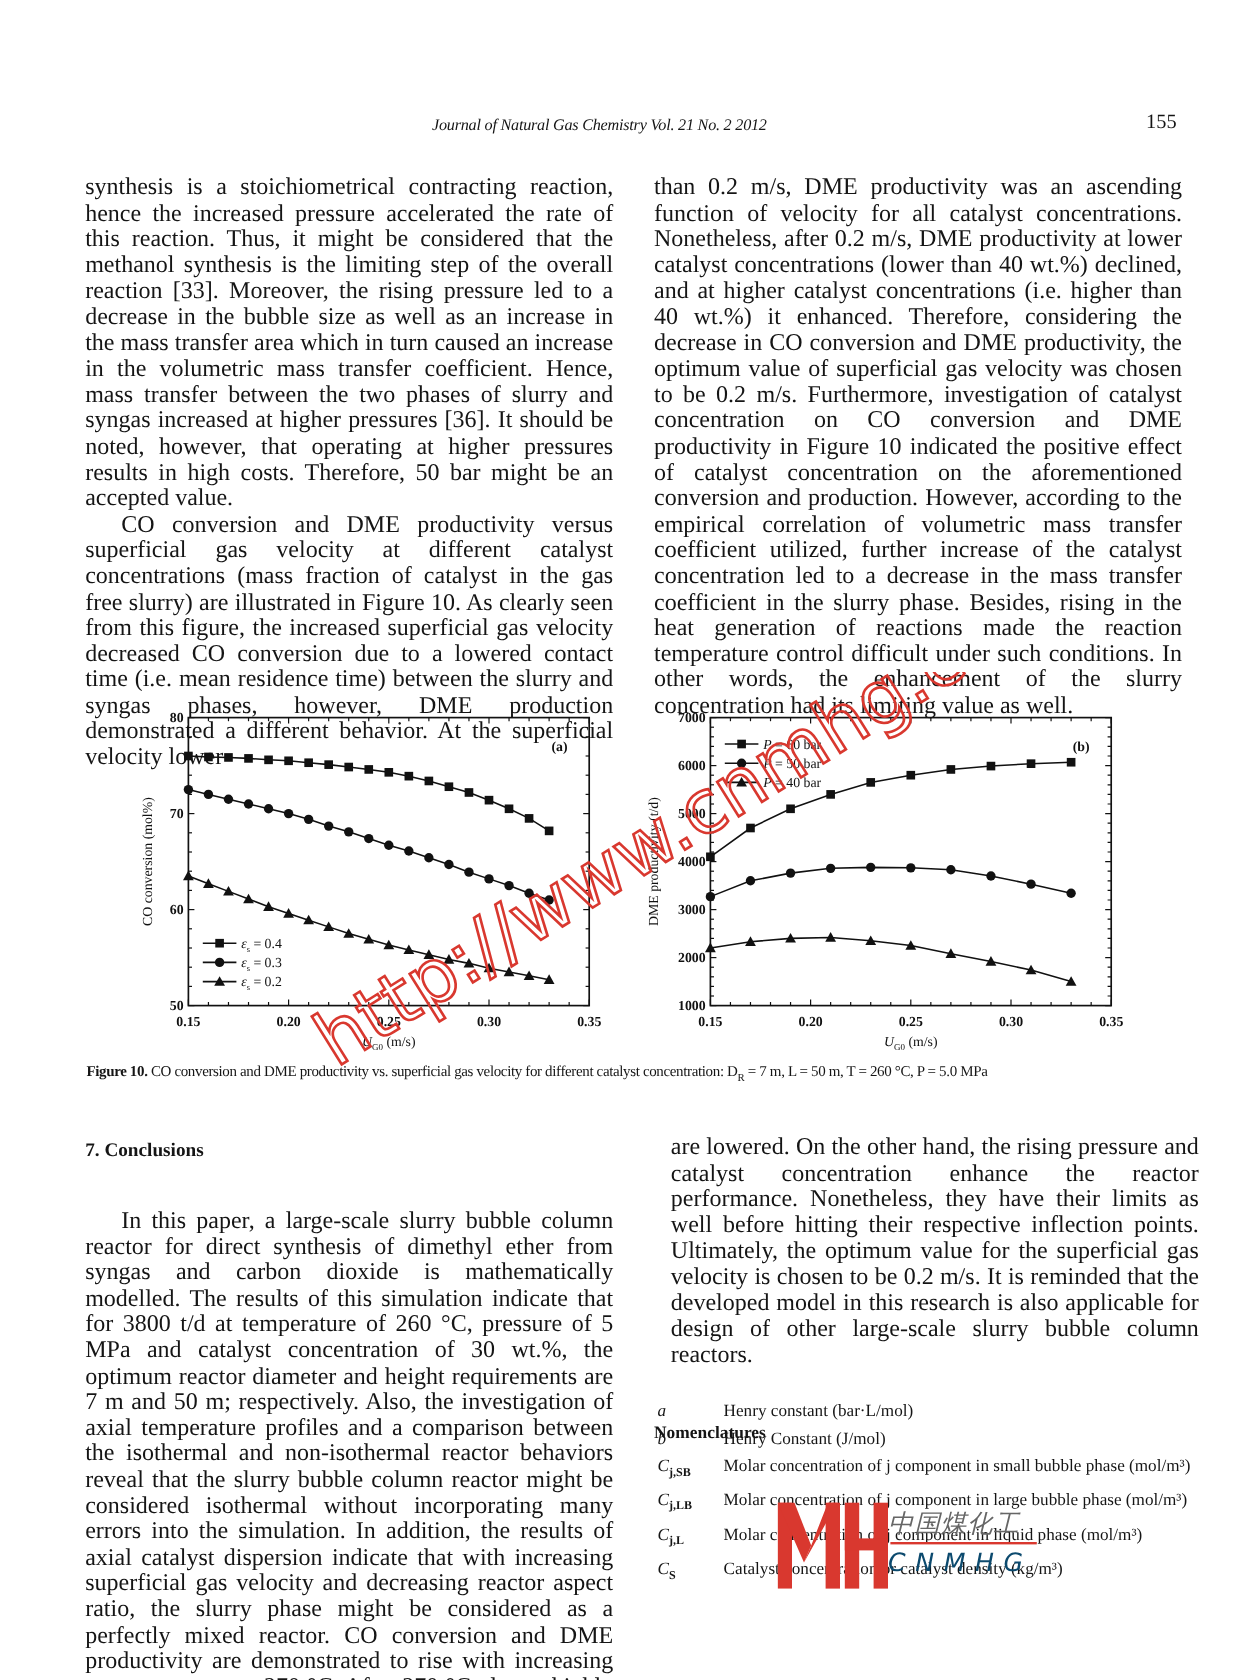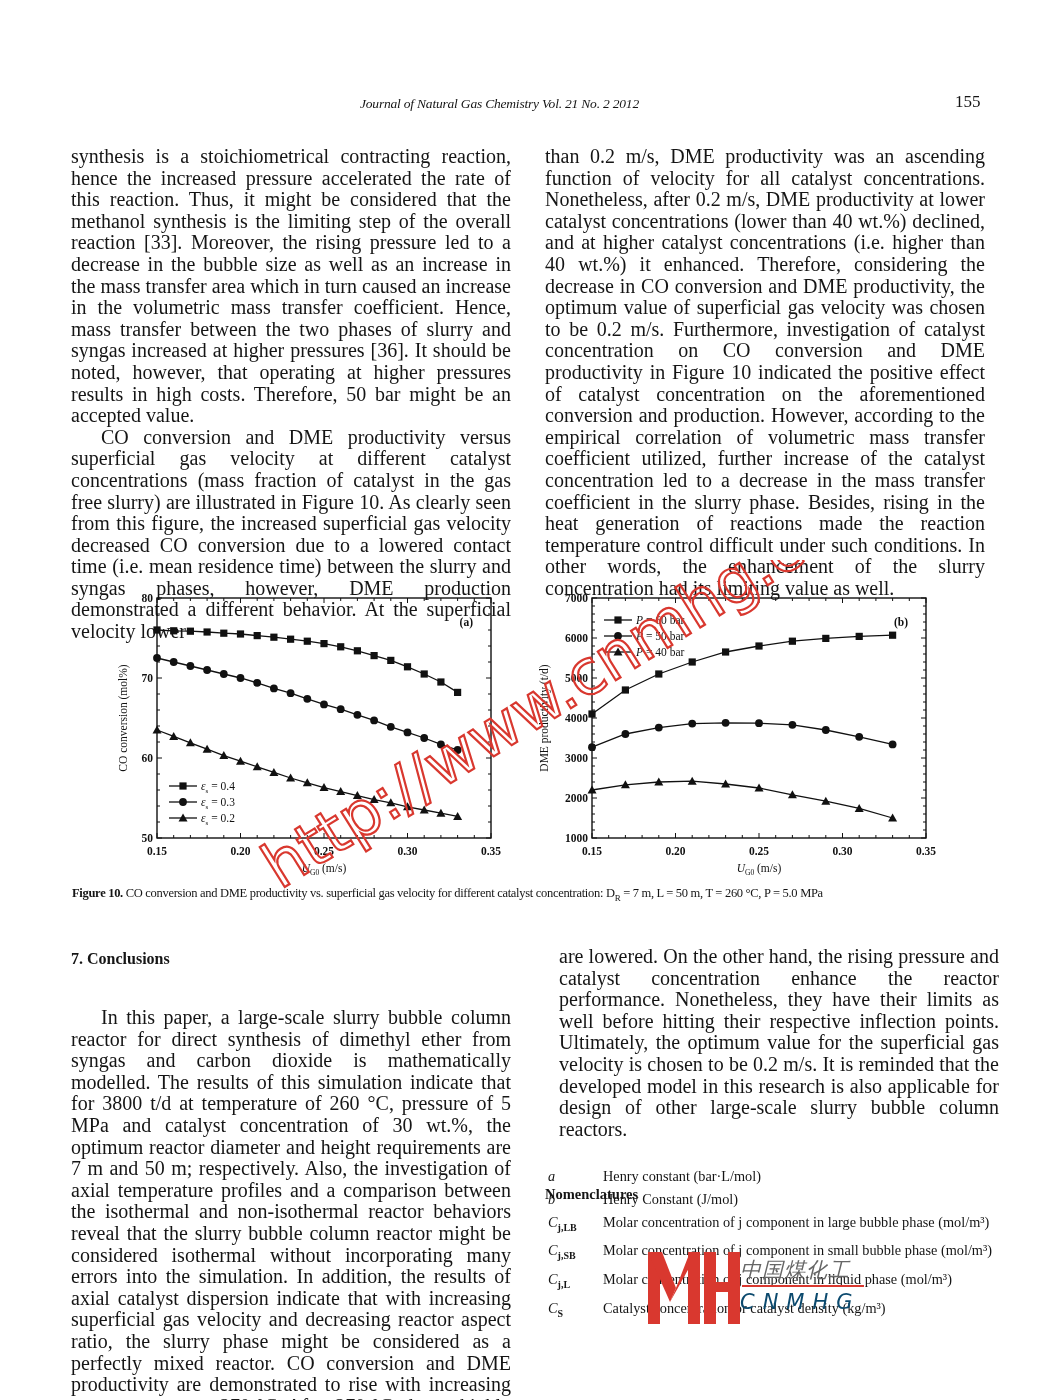--- a/index.html
+++ b/index.html
@@ -408,26 +408,26 @@
 <div class="abs nom-list" id="nom-list">
     <div class="nom-row">
       <div class="nom-sym"><span>a</span></div>
       <div class="nom-def">Henry constant (bar·L/mol)</div>
     </div>
     <div class="nom-row">
       <div class="nom-sym"><span>b</span></div>
       <div class="nom-def">Henry Constant (J/mol)</div>
     </div>
     <div class="nom-row">
+      <div class="nom-sym"><span>C</span><sub>j,SB</sub></div>
+      <div class="nom-def">Molar concentration of j component in small bubble phase (mol/m³)</div>
+    </div>
+    <div class="nom-row">
       <div class="nom-sym"><span>C</span><sub>j,LB</sub></div>
       <div class="nom-def">Molar concentration of j component in large bubble phase (mol/m³)</div>
-    </div>
-    <div class="nom-row">
-      <div class="nom-sym"><span>C</span><sub>j,SB</sub></div>
-      <div class="nom-def">Molar concentration of j component in small bubble phase (mol/m³)</div>
     </div>
     <div class="nom-row">
       <div class="nom-sym"><span>C</span><sub>j,L</sub></div>
       <div class="nom-def">Molar concentration of j component in liquid phase (mol/m³)</div>
     </div>
     <div class="nom-row">
       <div class="nom-sym"><span>C</span><sub>S</sub></div>
       <div class="nom-def">Catalyst concentration or catalyst density (kg/m³)</div>
     </div>
   </div>

